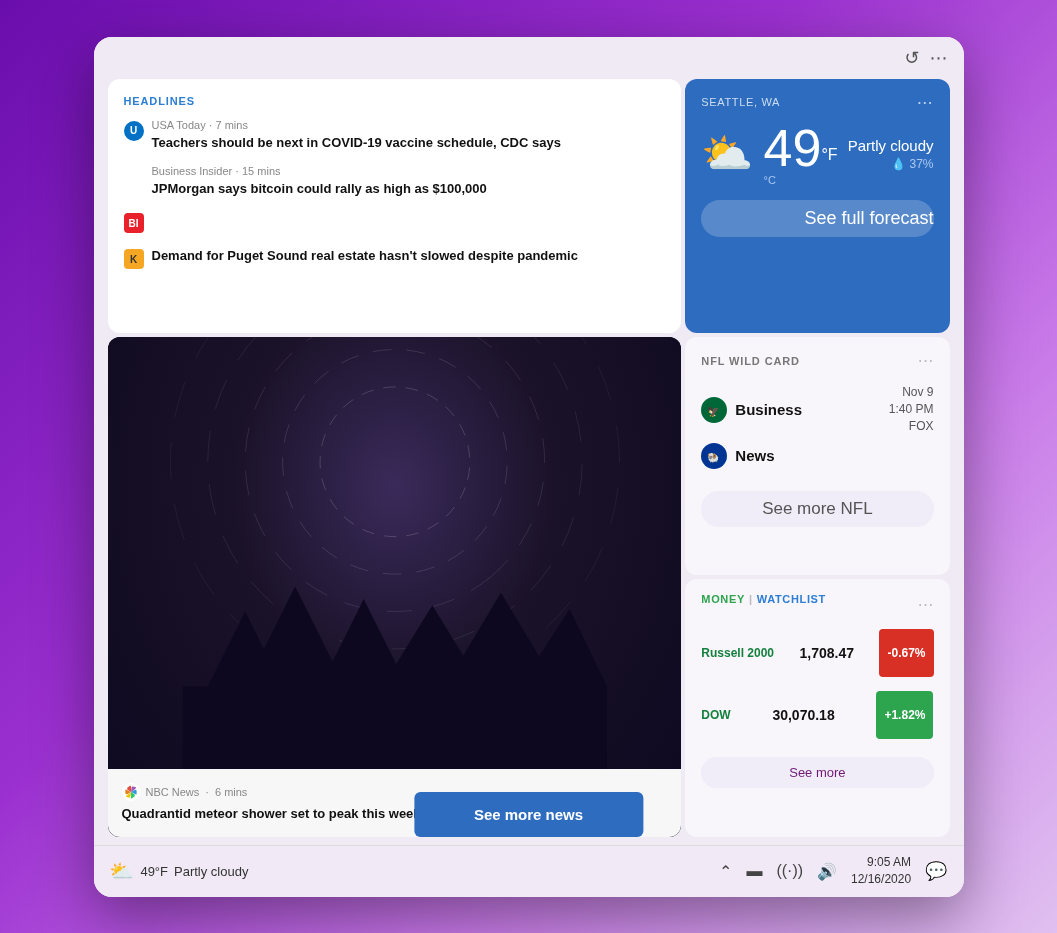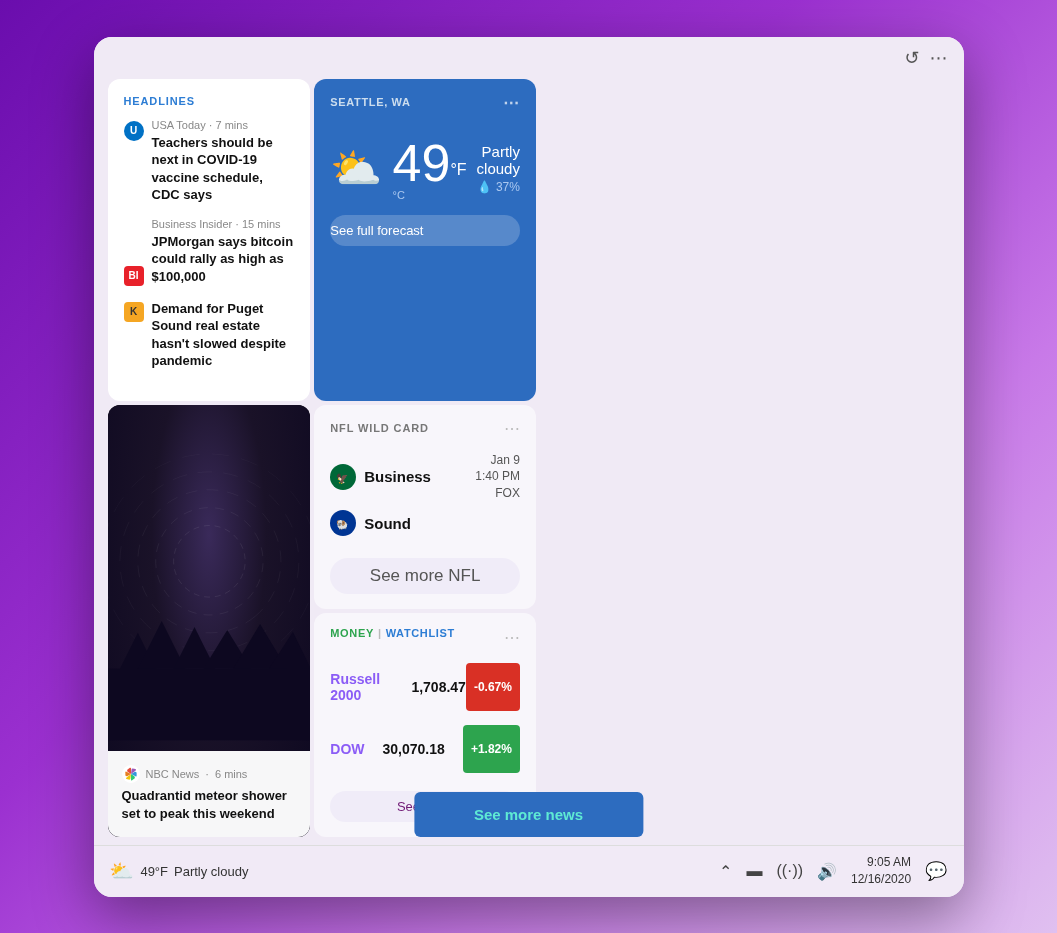--- a/index.html
+++ b/index.html
@@ -37,21 +37,21 @@
     .top-bar-icon {
       font-size: 18px;
       color: #555;
       cursor: pointer;
     }
 
     .widget-area {
       flex: 1;
       padding: 4px 14px 8px;
       display: grid;
-      grid-template-columns: 1fr 1fr 1fr 1fr;
+      grid-template-columns: 1fr;
       grid-template-rows: auto auto auto;
       gap: 4px;
       overflow: hidden;
     }
 
     
     .card {
       background: #fff;
       border-radius: 12px;
       padding: 16px;
@@ -108,25 +108,25 @@
     .card-weather {
       grid-column: 2;
       grid-row: 1;
       background: #2d6cbf;
       color: #fff;
       border-radius: 12px;
       padding: 14px 16px;
     }
     .weather-location {
       font-size: 11px;
-      font-weight: 700;
+      font-weight: 400;
       letter-spacing: 0.06em;
       color: #cde;
       text-transform: uppercase;
-      margin-bottom: 25px;
+      margin-bottom: 10px;
       display: flex;
       justify-content: space-between;
       align-items: center;
     }
     .weather-main {
       display: flex;
       align-items: center;
       gap: 10px;
       margin-bottom: 14px;
     }
@@ -159,25 +159,25 @@
     .weather-humidity {
       font-size: 12px;
       color: #aac8f0;
       margin-top: 3px;
     }
     .weather-btn {
       background: rgba(255,255,255,0.2);
       border: none;
       border-radius: 20px;
       color: #fff;
-      font-size: 13px;
+      font-size: 18px;
       padding: 8px 0;
       width: 100%;
       cursor: pointer;
-      text-align: left;
+      text-align: right;
     }
     .more-icon {
       font-size: 16px;
       color: rgba(255,255,255,0.7);
       cursor: pointer;
     }
 
     
     .card-nfl {
       grid-column: 2;
@@ -299,23 +299,23 @@
     .money-title span.pipe { color: #bbb; margin: 0 4px; }
     .money-title span.blue { color: #2d7dd4; }
     .stock-row {
       display: flex;
       align-items: center;
       justify-content: space-between;
       padding: 4px 0;
       margin-bottom: 6px;
     }
     .stock-name {
-      font-size: 14px;
+      font-size: 12px;
       font-weight: 600;
-      color: #8b5cf6;
+      color: #15803d;
     }
     .stock-value {
       font-size: 14px;
       color: #111;
       font-weight: bold;
     }
     .stock-badge {
       padding: 17px 8px;
       border-radius: 4px;
       font-size: 12px;
@@ -337,21 +337,21 @@
       margin-top: 8px;
     }
 
     
     .see-more-news-btn {
       position: absolute;
       bottom: 60px;
       left: 50%;
       transform: translateX(-50%);
       background: #2d6cbf;
-      color: #5eead4;
+      color: #ffffff;
       border: none;
       border-radius: 6px;
       font-size: 15px;
       font-weight: 600;
       padding: 14px 60px;
       cursor: pointer;
       white-space: nowrap;
       z-index: 10;
     }
 
@@ -500,33 +500,33 @@
       <div class="nfl-matchup">
         <div class="nfl-team">
           <div class="team-logo" style="background:#006838;">
             <svg width="22" height="22" viewBox="0 0 22 22">
                 <circle cx="11" cy="11" r="11" fill="#006838"></circle>
                 <text x="11" y="16" font-size="10" text-anchor="middle" fill="#A3AAAD">🦅</text>
               </svg>
           </div>
           <span class="team-name">Business</span>
           <div class="nfl-date">
-            <div>Jan 9</div>
+            <div>Nov 9</div>
             <div>1:40 PM</div>
             <div>FOX</div>
           </div>
         </div>
         <div class="nfl-team">
           <div class="team-logo" style="background:#003594;">
             <svg width="22" height="22" viewBox="0 0 22 22">
                 <circle cx="11" cy="11" r="11" fill="#003594"></circle>
                 <text x="11" y="16" font-size="10" text-anchor="middle" fill="#FFA300">🐏</text>
               </svg>
           </div>
-          <span class="team-name">Sound</span>
+          <span class="team-name">News</span>
         </div>
       </div>
       <button class="nfl-btn">See more NFL</button>
     </div>
 
     <div class="card-money">
       <div class="card-header">
         <div class="money-title">
           <span class="green">MONEY</span><span class="pipe">|</span><span class="blue">WATCHLIST</span>
         </div>

